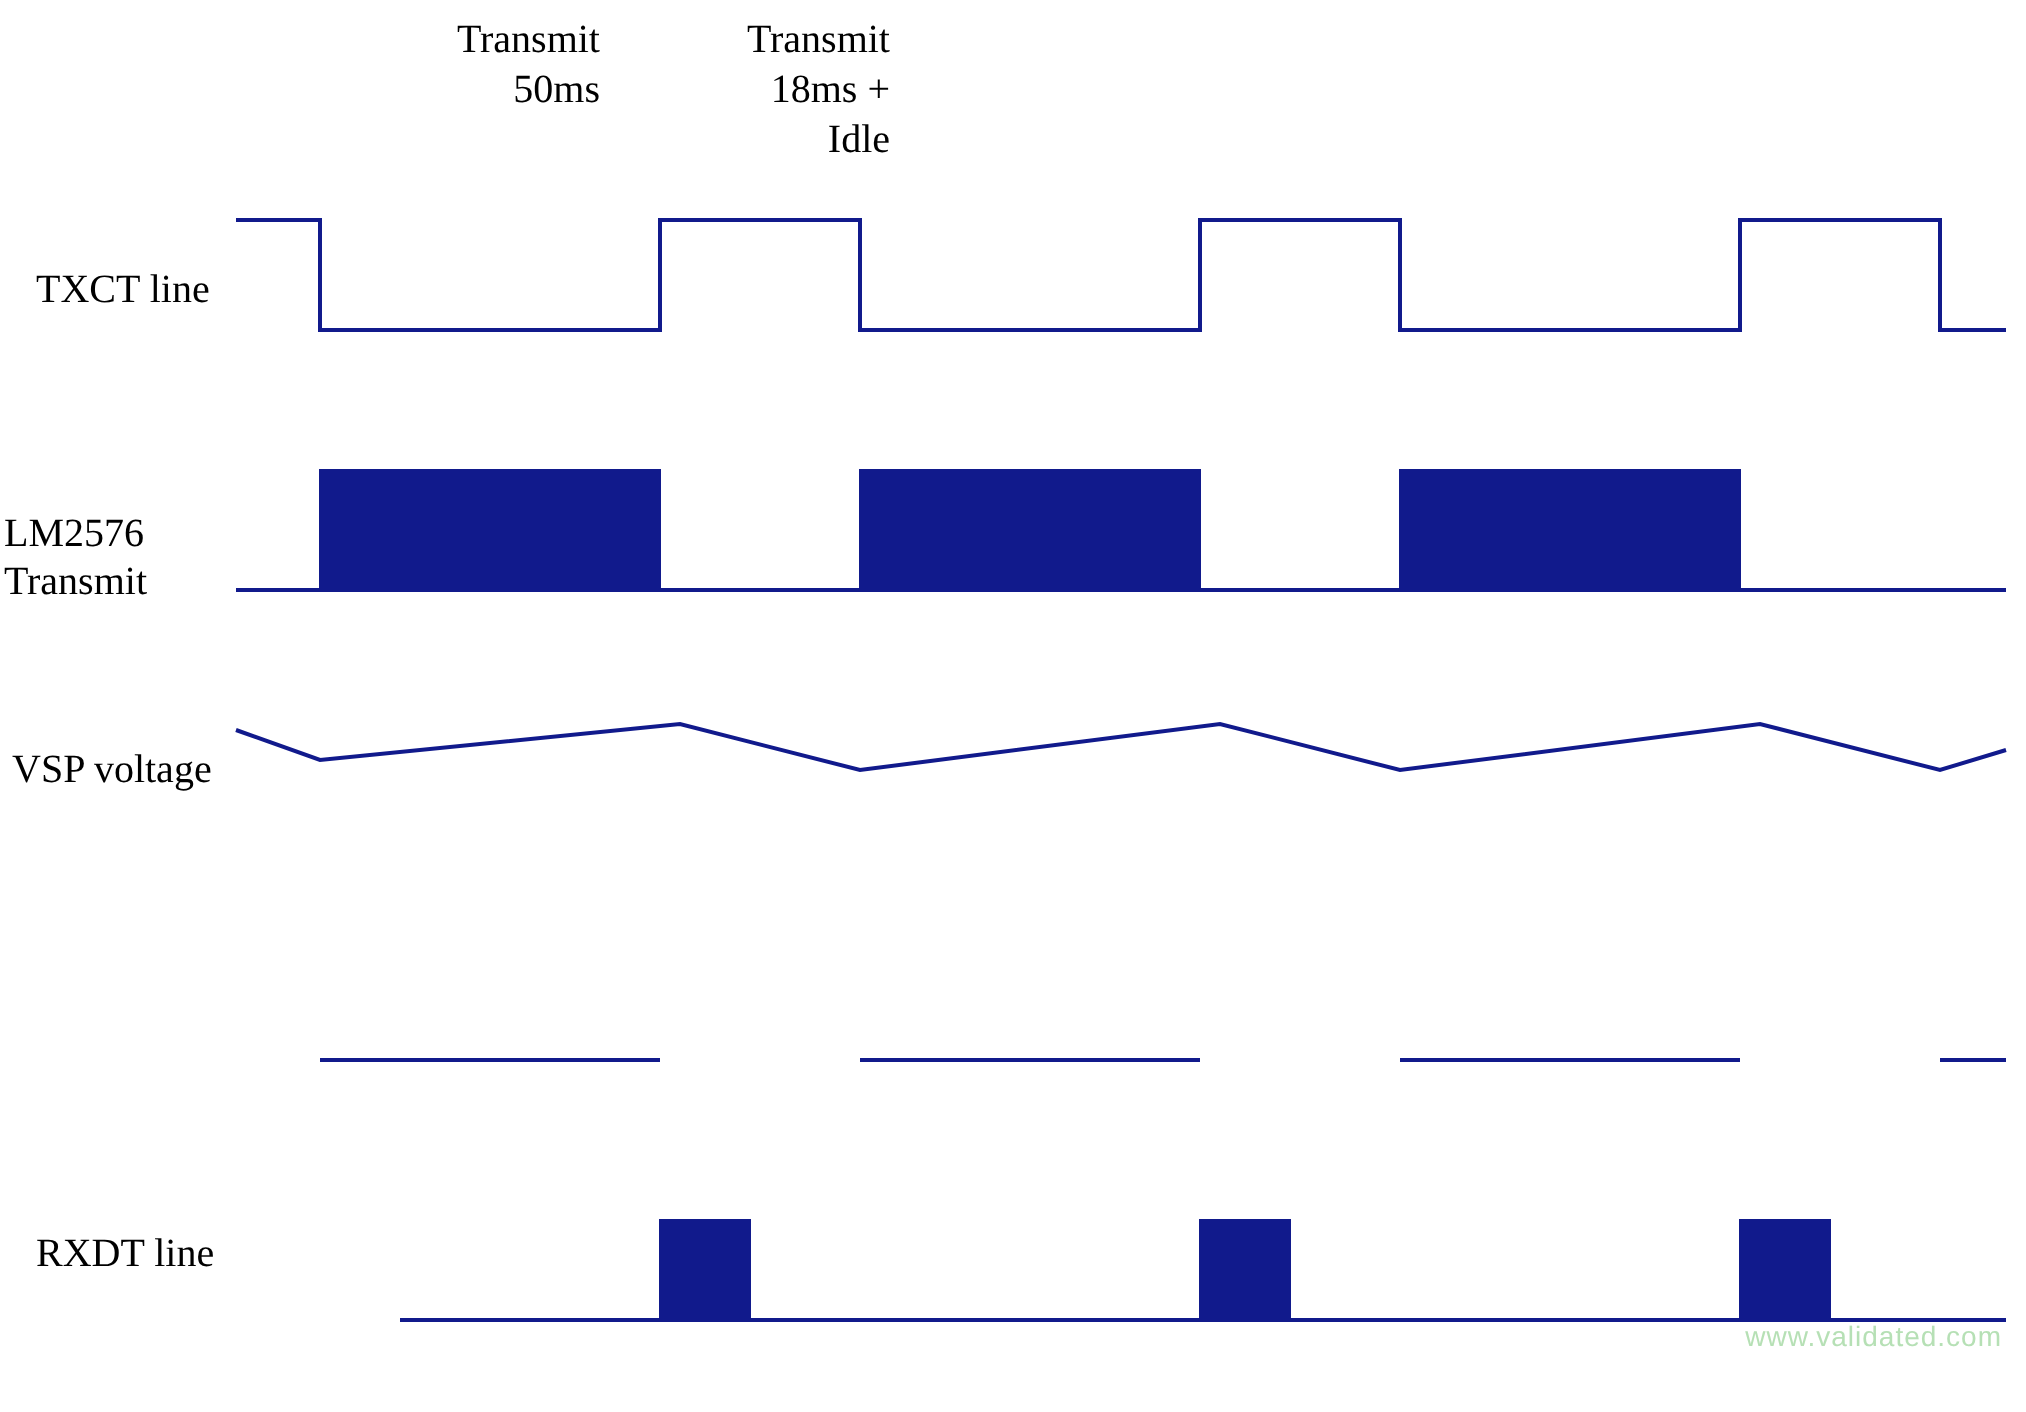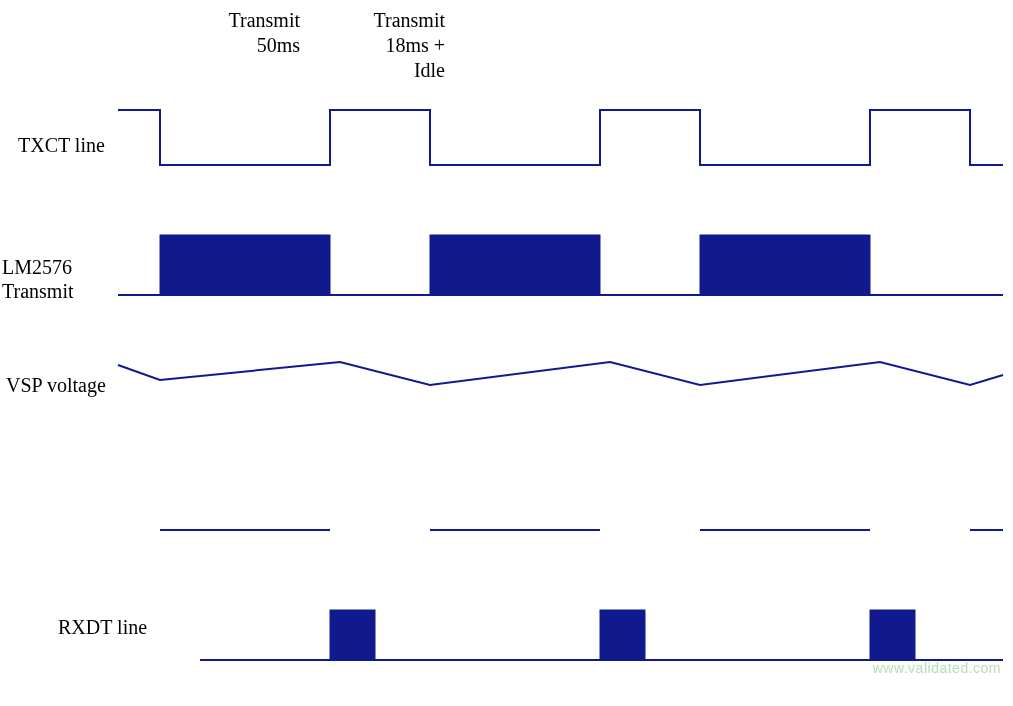--- a/index.html
+++ b/index.html
@@ -64,21 +64,21 @@
 
 <div class="label" style="left:18px; top:133px;">TXCT line</div>
 
 <div class="label" style="left:2px; top:255px;">
   <div>LM2576</div>
   <div>Transmit</div>
 </div>
 
 <div class="label" style="left:6px; top:373px;">VSP voltage</div>
 
-<div class="label" style="left:18px; top:615px;margin-left:40px;">
+<div class="label" style="left:18px; top:615px;">
   <div>RXDT line</div>
 </div>
 
 <div class="watermark" style="right:12px; bottom:30px;">www.validated.com</div>
 
 <svg class="waveforms" viewBox="0 0 1013 706">
 
   <path class="stroke" d="M118 110
            L160 110 L160 165
            L330 165 L330 110

